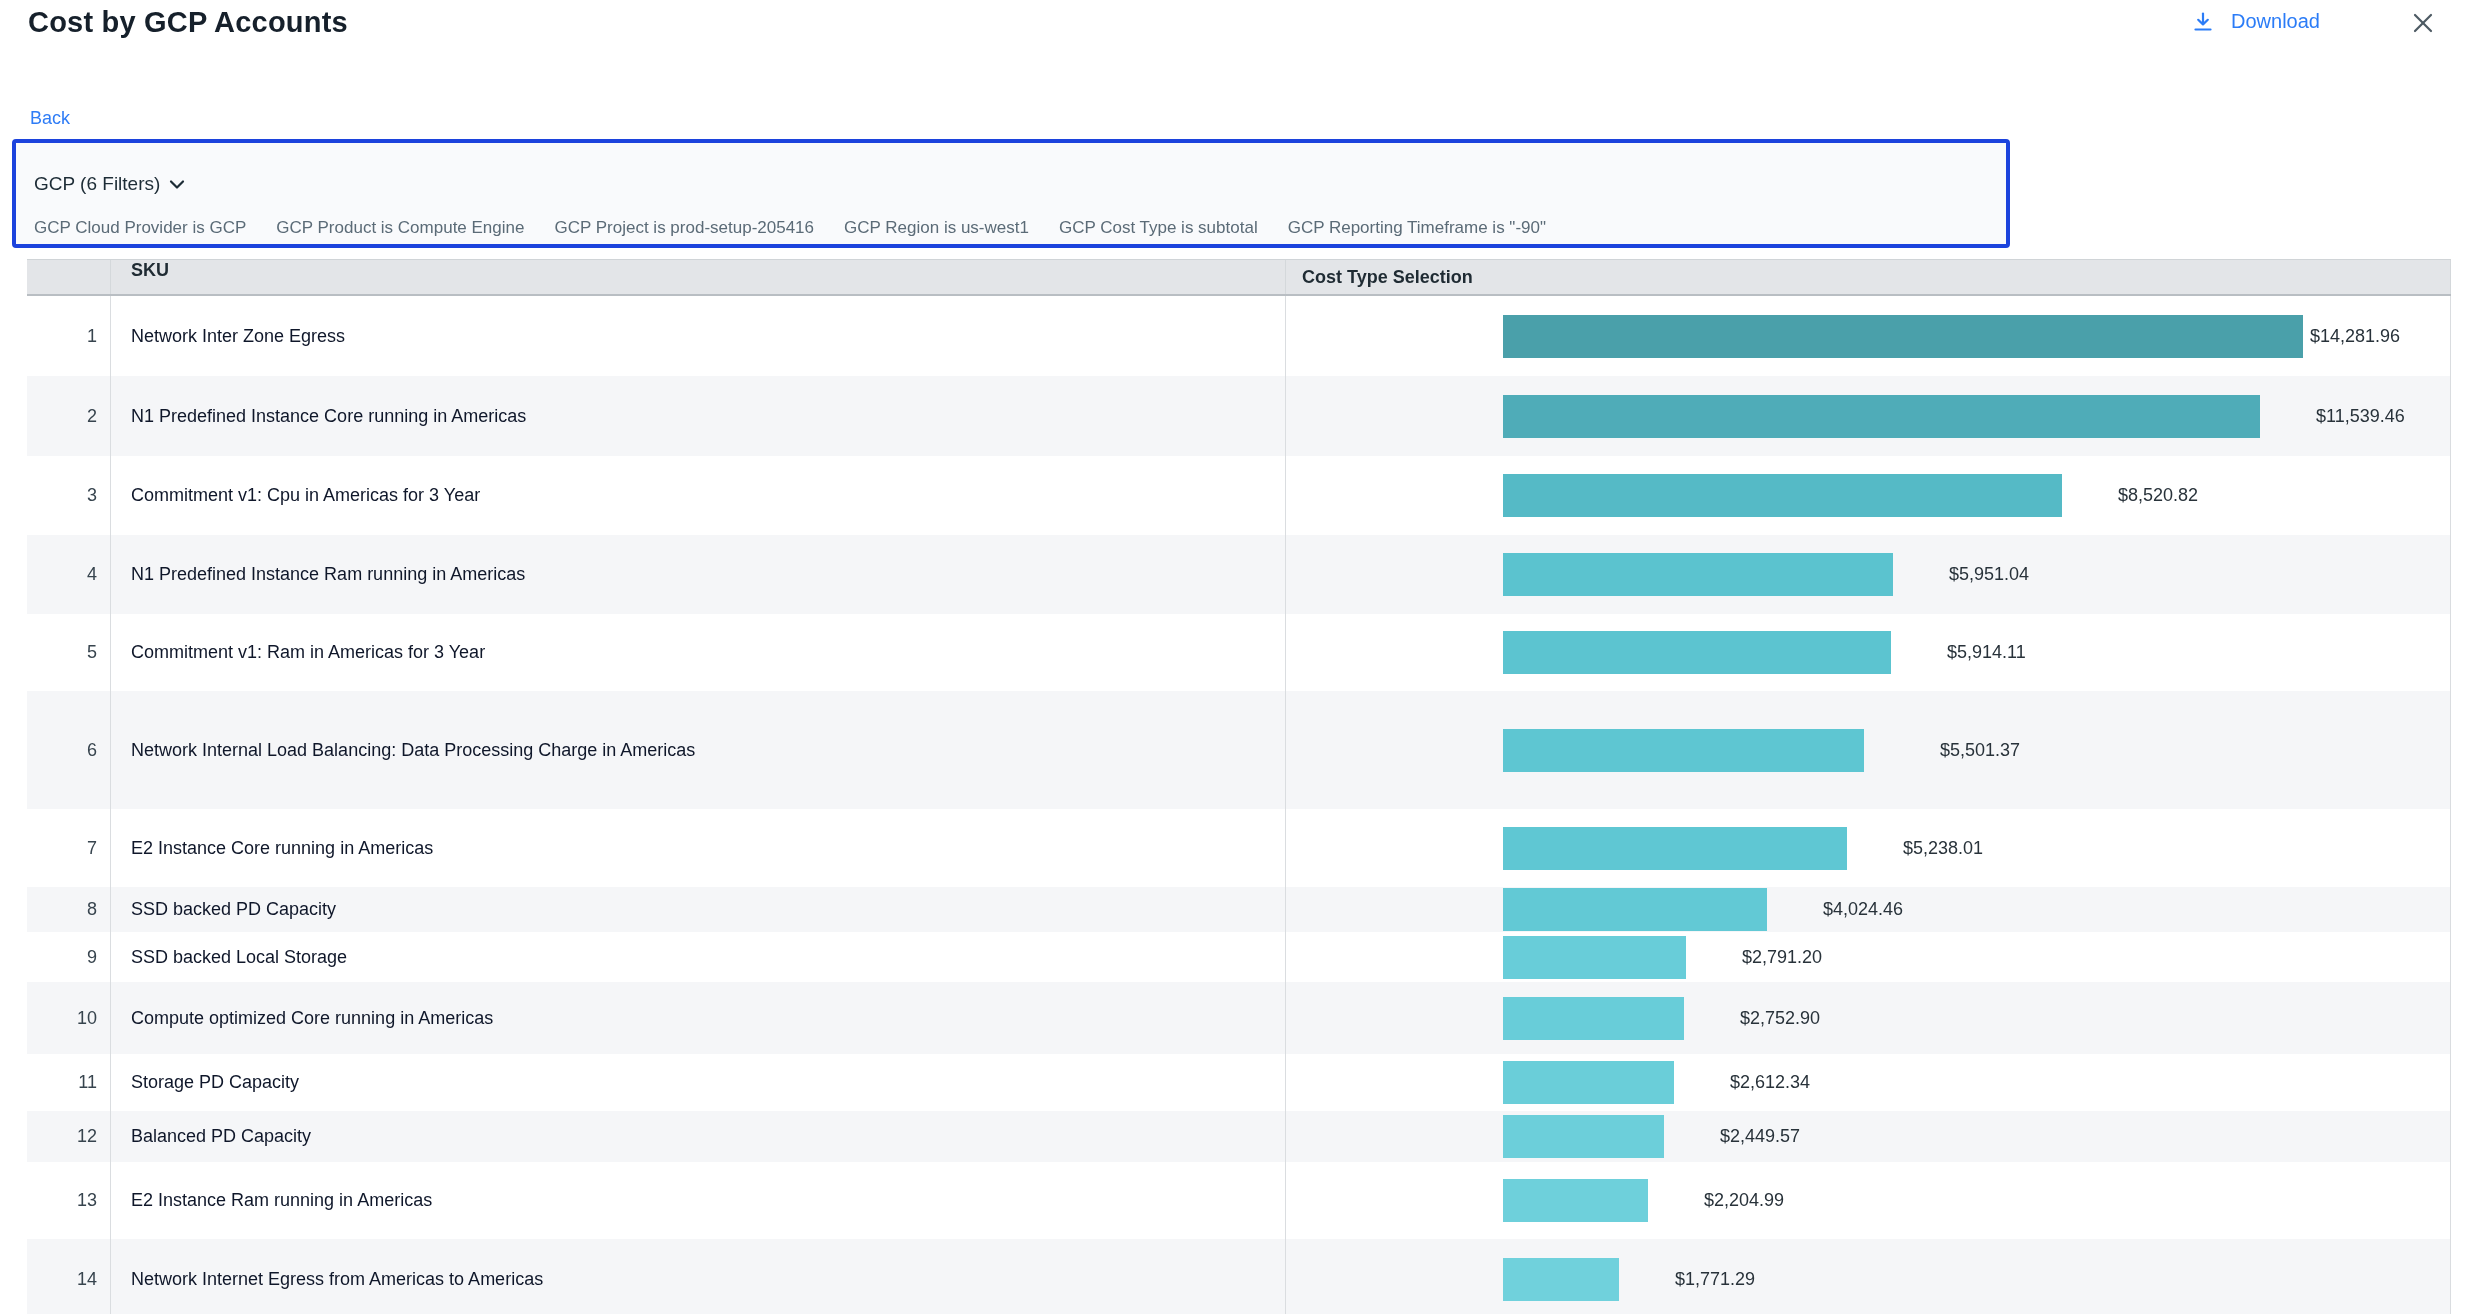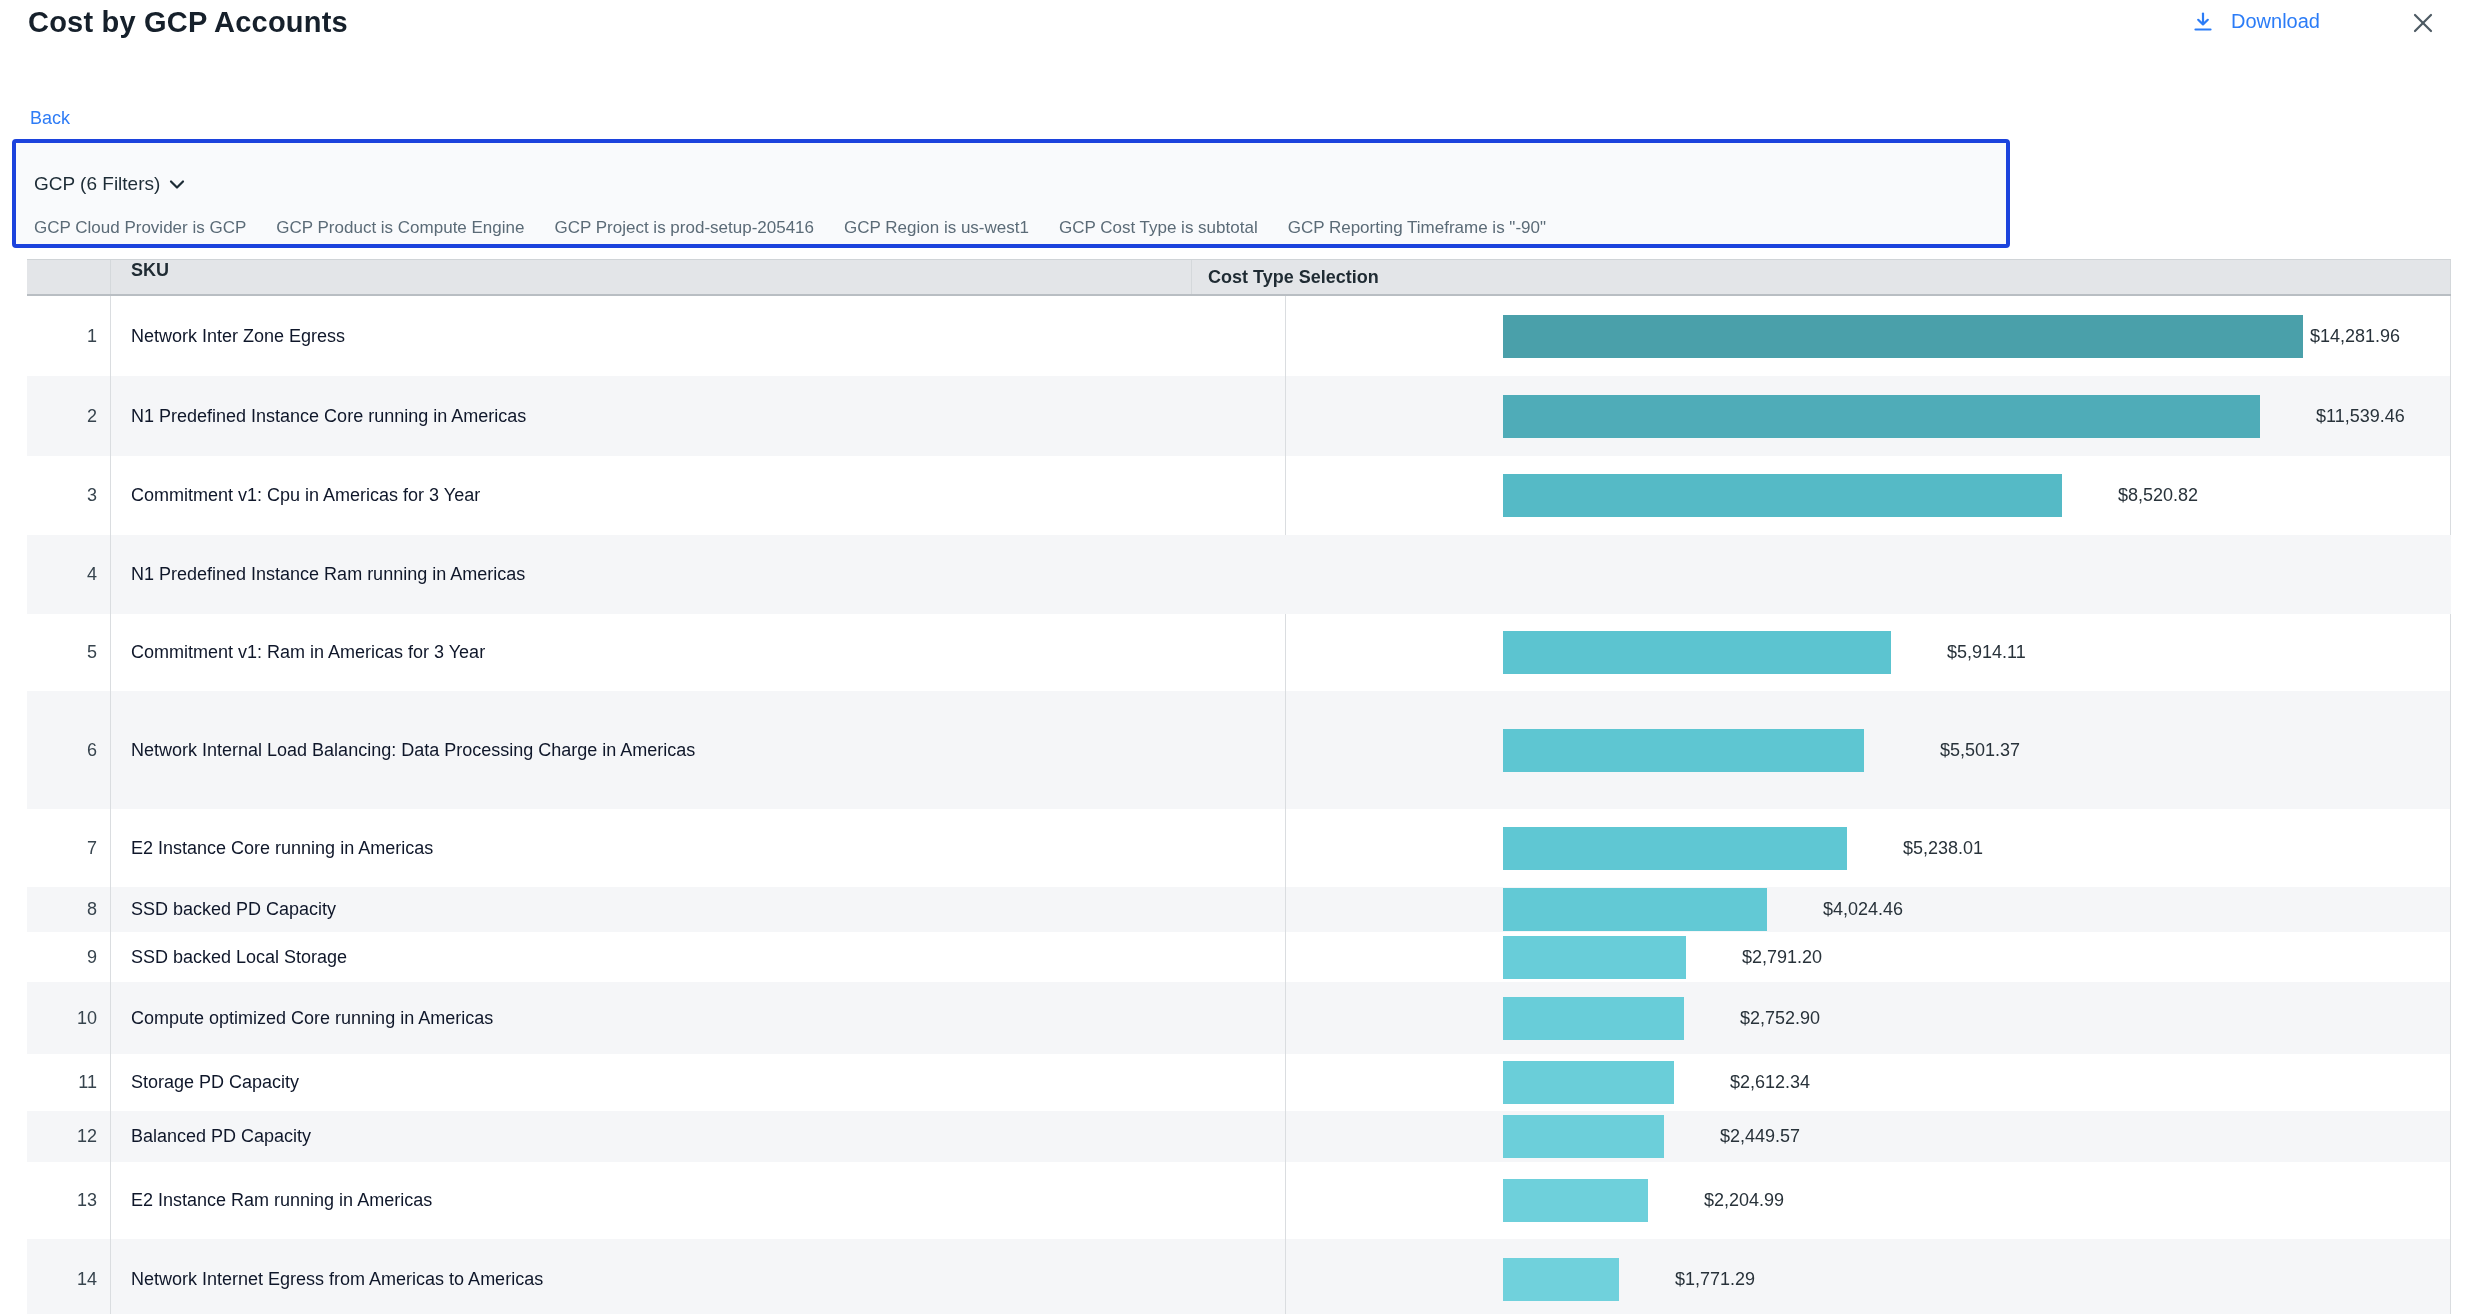--- a/index.html
+++ b/index.html
@@ -26,21 +26,21 @@
   .filter-chips { display:flex; align-items:center; gap:30px; margin-top:23px;
                   font-size:17px; font-weight:500; color:#5b6b77; white-space:nowrap; }
   .filter-chip { cursor:pointer; }
 
   
   .table { position:absolute; left:27px; top:259px; width:2424px; }
   .thead { display:flex; height:37px; background:#e3e5e8; border-top:1px solid #d0d4d7;
            border-bottom:2px solid #b9bec3; font-size:18px; font-weight:700; color:#1f2b33; }
   .col-num  { width:84px; flex:none; border-right:1px solid #d4d8db; }
   .col-sku  { flex:1 1 auto; display:flex; align-items:flex-start; padding-left:20px; }
-  .col-cost { width:1260px; flex:none; border-left:1px solid #d4d8db; border-right:1px solid #d4d8db;
+  .col-cost { width:1166px; flex:none; border-left:1px solid #d4d8db; border-right:1px solid #d4d8db;
               display:flex; align-items:center; padding-left:16px; }
 
   .row { display:flex; align-items:stretch; background:#ffffff; }
   .row.alt { background:#f5f6f8; }
   .cell-num { width:84px; flex:none; display:flex; align-items:center; justify-content:flex-end;
               padding-right:13px; font-size:18px; color:#37444e;
               border-right:1px solid #dadde0; }
   .cell-sku { flex:1 1 auto; display:flex; align-items:center; padding-left:20px;
               font-size:18px; color:#0f172a; }
   .cell-cost { width:1166px; flex:none; display:flex; align-items:center;
@@ -137,20 +137,24 @@
           <div class="cell-cost">
             <div class="bar" style="width: 559px; background: rgb(85, 186, 198);"></div>
             <span class="val" style="margin-left: 56px;">$8,520.82</span>
           </div>
         </div>
         <div class="row alt" style="height: 79px;">
           <div class="cell-num">4</div>
           <div class="cell-sku">
             <span>N1 Predefined Instance Ram running in Americas</span>
           </div>
+          <div class="cell-cost">
+            <div class="bar" style="width: 390px; background: rgb(91, 195, 207);"></div>
+            <span class="val" style="margin-left: 56px;">$5,951.04</span>
+          </div>
         </div>
         <div class="row" style="height: 77px;">
           <div class="cell-num">5</div>
           <div class="cell-sku">
             <span>Commitment v1: Ram in Americas for 3 Year</span>
           </div>
           <div class="cell-cost">
             <div class="bar" style="width: 388px; background: rgb(92, 196, 208);"></div>
             <span class="val" style="margin-left: 56px;">$5,914.11</span>
           </div>

